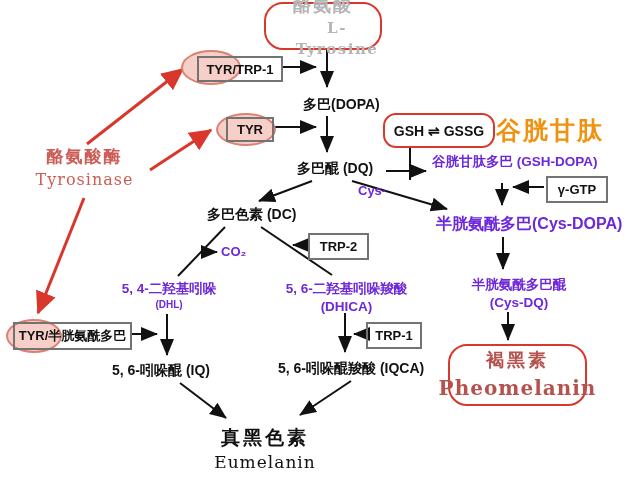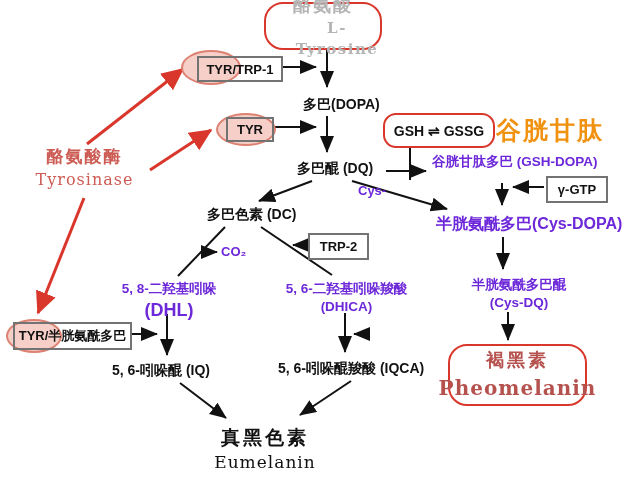--- a/index.html
+++ b/index.html
@@ -131,30 +131,33 @@
     <div class="pheo pheo-en serif">Pheomelanin</div>
   </div>
 
   <div class="node lbl" style="left:207px;top:206px;">多巴色素 (DC)</div>
   <div class="node lbl-sm" style="left:221px;top:244px;">CO₂</div>
   <div class="box" style="left:308px;top:233px;width:57px;height:23px;">
     <span>TRP-2</span>
   </div>
 
   <div class="node center two" style="left:110px;top:280px;width:118px;">
-    <div class="lbl-sm" style="font-size:13.5px;">5, 8-二羟基吲哚</div>
-    <div class="lbl-sm" style="font-size:18px;">(DHL)</div>
+    <div class="lbl-sm" style="font-size:13.5px;">5, 4-二羟基吲哚</div>
+    <div class="lbl-sm" style="font-size:10px;">(DHL)</div>
   </div>
   <div class="node center two" style="left:278px;top:280px;width:137px;">
     <div class="lbl-sm" style="font-size:13.5px;">5, 6-二羟基吲哚羧酸</div>
     <div class="lbl-sm" style="font-size:13.5px;">(DHICA)</div>
   </div>
 
   <div class="box" style="left:13px;top:322px;width:115px;height:24px;">
     <span>TYR/半胱氨酰多巴</span>
+  </div>
+  <div class="box" style="left:366px;top:322px;width:52px;height:23px;">
+    <span>TRP-1</span>
   </div>
 
   <div class="node lbl" style="left:112px;top:362px;">5, 6-吲哚醌 (IQ)</div>
   <div class="node lbl" style="left:278px;top:360px;">5, 6-吲哚醌羧酸 (IQCA)</div>
 
   <div class="node center two" style="left:203px;top:425px;width:124px;">
     <div class="eume-zh">真黑色素</div>
     <div class="eume-en serif">Eumelanin</div>
   </div>
 

